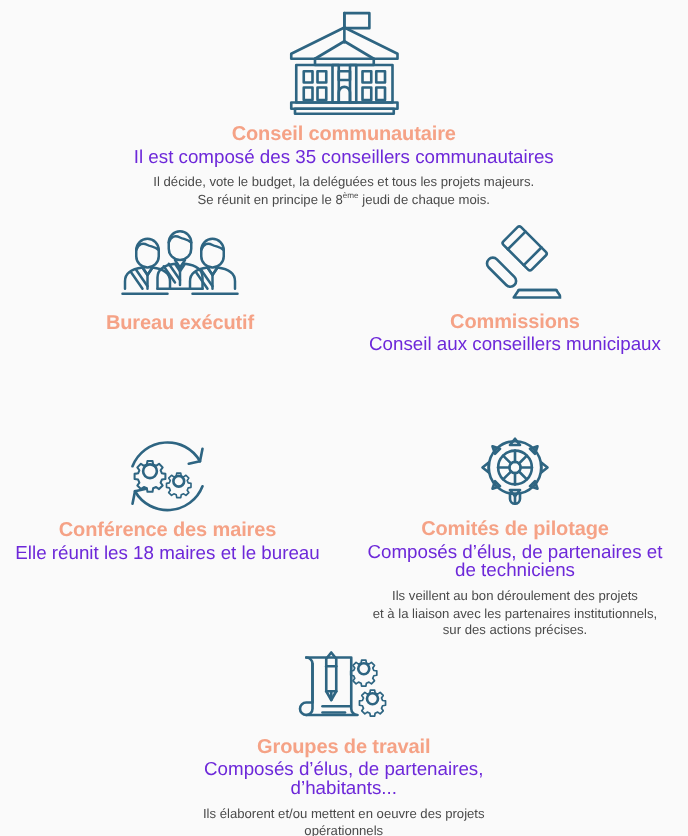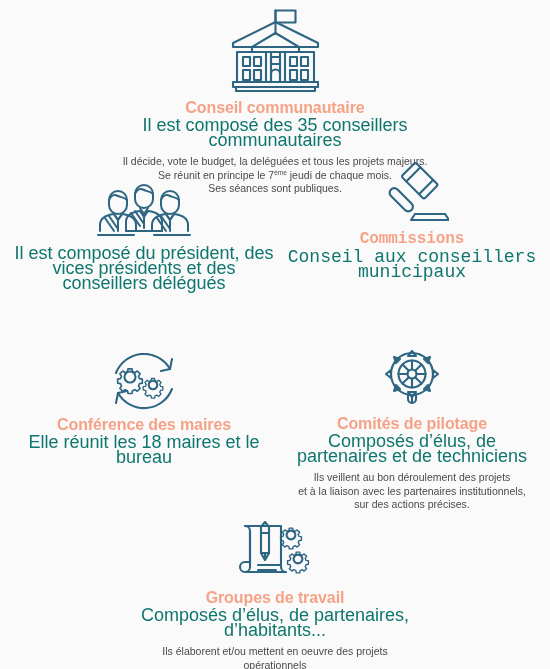--- a/index.html
+++ b/index.html
@@ -39,22 +39,22 @@
   .title {
     color: #f5a286;
     font-size: 16px;
     font-weight: bold;
     line-height: 19px;
     margin: 4px 0 0 0;
     letter-spacing: -0.1px;
     text-align: center;
   }
   .subtitle {
-    color: #0f766e;
-    font-size: 18px;
+    color: #6d28d9;
+    font-size: 15px;
     font-weight: normal;
     line-height: 15px;
     margin: 1px 0 0 0;
   }
   .body {
     color: #4a4a4a;
     font-size: 10.5px;
     line-height: 13.5px;
     margin: 7px 0 0 0;
     white-space: pre-line;
@@ -72,29 +72,28 @@
   #block-bureau {
     left: 10px;
     top: 183px;
     width: 268px;
   }
   #block-bureau .icon-wrap { height: 62px; }
 
   
   #block-commissions {
     left: 284px;
-    top: 158px;
+    top: 176px;
     width: 256px;
-    font-family: Liberation Mono, monospace;
   }
   #block-commissions .icon-wrap { height: 68px; }
 
   
   #block-conference {
-    left: 10px;
+    left: 0;
     top: 353px;
     width: 268px;
   }
   #block-conference .icon-wrap { height: 58px; }
 
   
   #block-pilotage {
     left: 284px;
     top: 348px;
     width: 256px;
@@ -150,21 +149,21 @@
         <rect x="39" y="44" width="5" height="30"></rect>
         <rect x="53" y="44" width="5" height="30"></rect>
 
         <rect x="44" y="49" width="9" height="7"></rect>
 
         <path d="M44 74 L44 66 A4.5 4.5 0 0 1 53 66 L53 74"></path>
       </svg>
     </div>
     <div class="title">Conseil communautaire</div>
     <div class="subtitle">Il est composé des 35 conseillers communautaires</div>
-    <div class="body"><span>Il décide, vote le budget, la deléguées et tous les projets majeurs.</span><br><span>Se réunit en principe le 7</span><span class="sup">ème</span><span> jeudi de chaque mois.</span><br><span>Ses séances sont publiques.</span></div>
+    <div class="body"><span>Il décide, vote le budget, la deléguées et tous les projets majeurs.</span><br><span>Se réunit en principe le 8</span><span class="sup">ème</span><span> jeudi de chaque mois.</span><br></div>
   </div>
 
   <div class="block" id="block-bureau">
     <div class="icon-wrap">
       <svg width="96" height="62" viewBox="0 0 96 62" fill="none" stroke="#2e6582" stroke-width="2" stroke-linejoin="round" stroke-linecap="round">
 
         <path d="M13 17 a9 9 0 0 1 18 0 v5 a9 9 0 0 1 -18 0 z"></path>
         <path d="M13 17 c2 -5 5 -6 9 -4 c3 1.5 6 1 9 4"></path>
         <path d="M4 48 v-6 c0 -7 6 -10 14 -11 l4 6 l4 -6 c8 1 14 4 14 11 v6"></path>
         <path d="M18 31 l4 6 l4 -6"></path>
@@ -186,21 +185,21 @@
         <path d="M70 31 l4 6 l4 -6"></path>
         <line x1="74" y1="37" x2="74" y2="48"></line>
         <line x1="61" y1="35" x2="70" y2="48"></line>
         <line x1="65" y1="33" x2="74" y2="46"></line>
 
         <line x1="2" y1="52" x2="38" y2="52"></line>
         <line x1="30" y1="48" x2="66" y2="48"></line>
         <line x1="58" y1="52" x2="94" y2="52"></line>
       </svg>
     </div>
-    <div class="subtitle">Il est composé du président, des vices présidents et des conseillers délégués</div>
+    <div class="title">Bureau exécutif</div>
   </div>
 
   <div class="block" id="block-commissions">
     <div class="icon-wrap">
       <svg width="74" height="68" viewBox="0 0 74 68" fill="none" stroke="#2e6582" stroke-width="2.1" stroke-linejoin="round" stroke-linecap="round">
 
         <g transform="rotate(45 44 22)">
           <rect x="29" y="12" width="32" height="20" rx="2"></rect>
           <line x1="36" y1="12" x2="36" y2="32"></line>
           <line x1="54" y1="12" x2="54" y2="32"></line>

